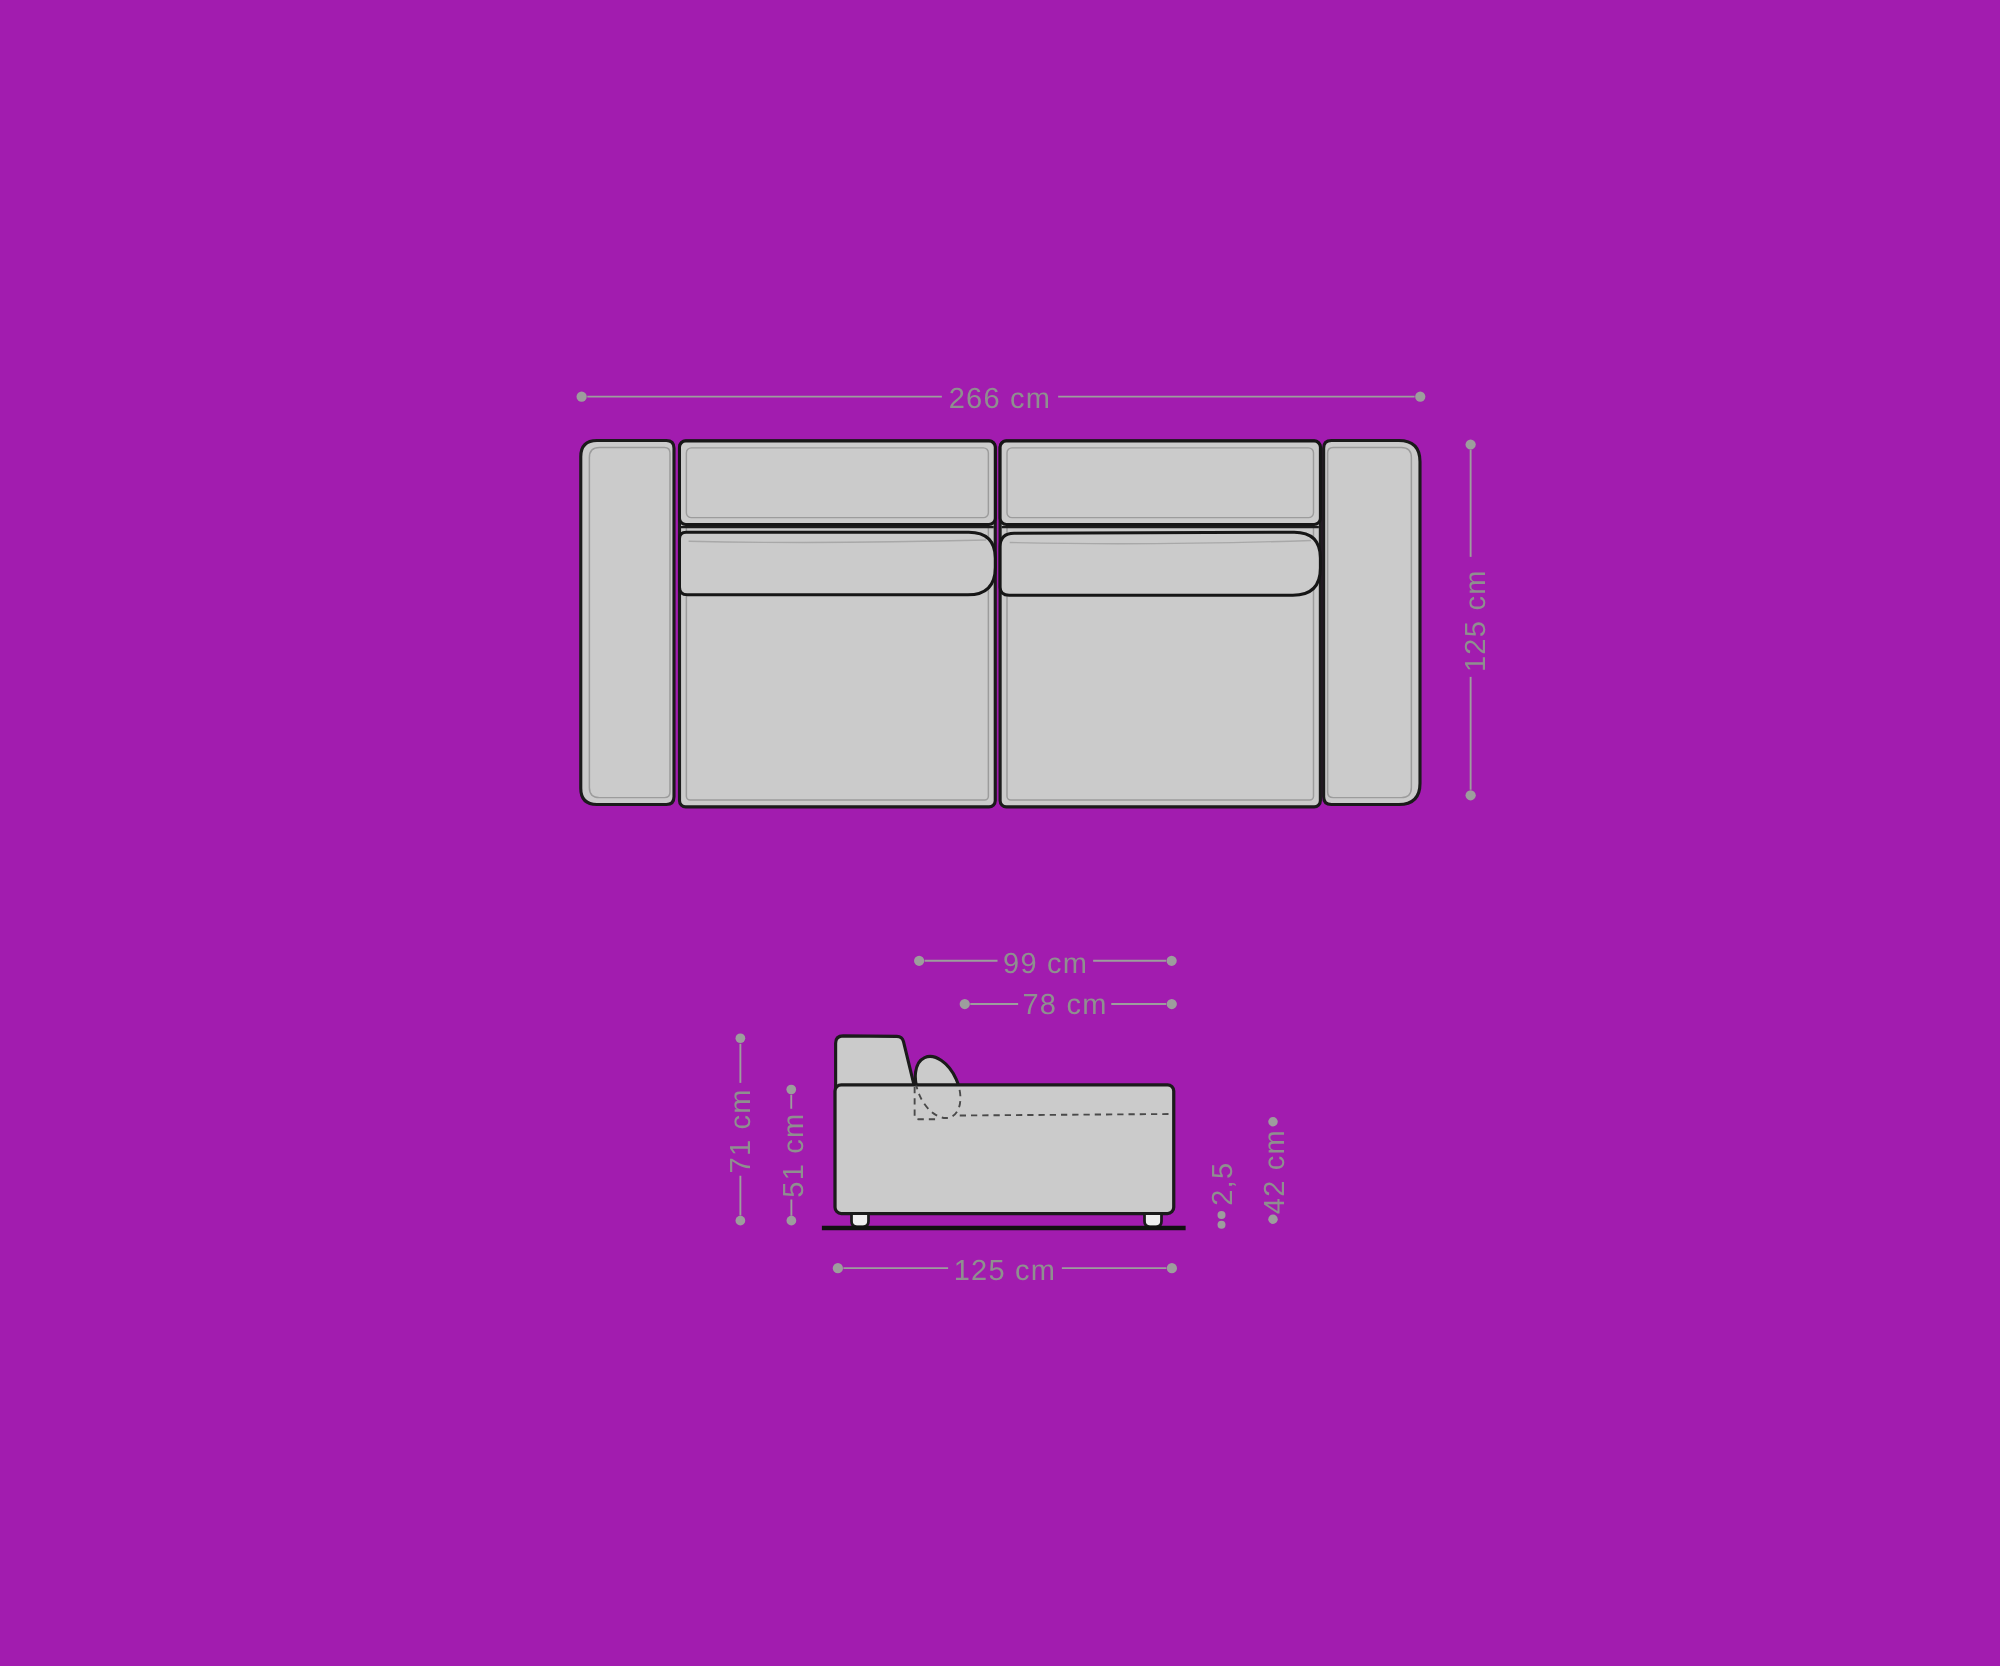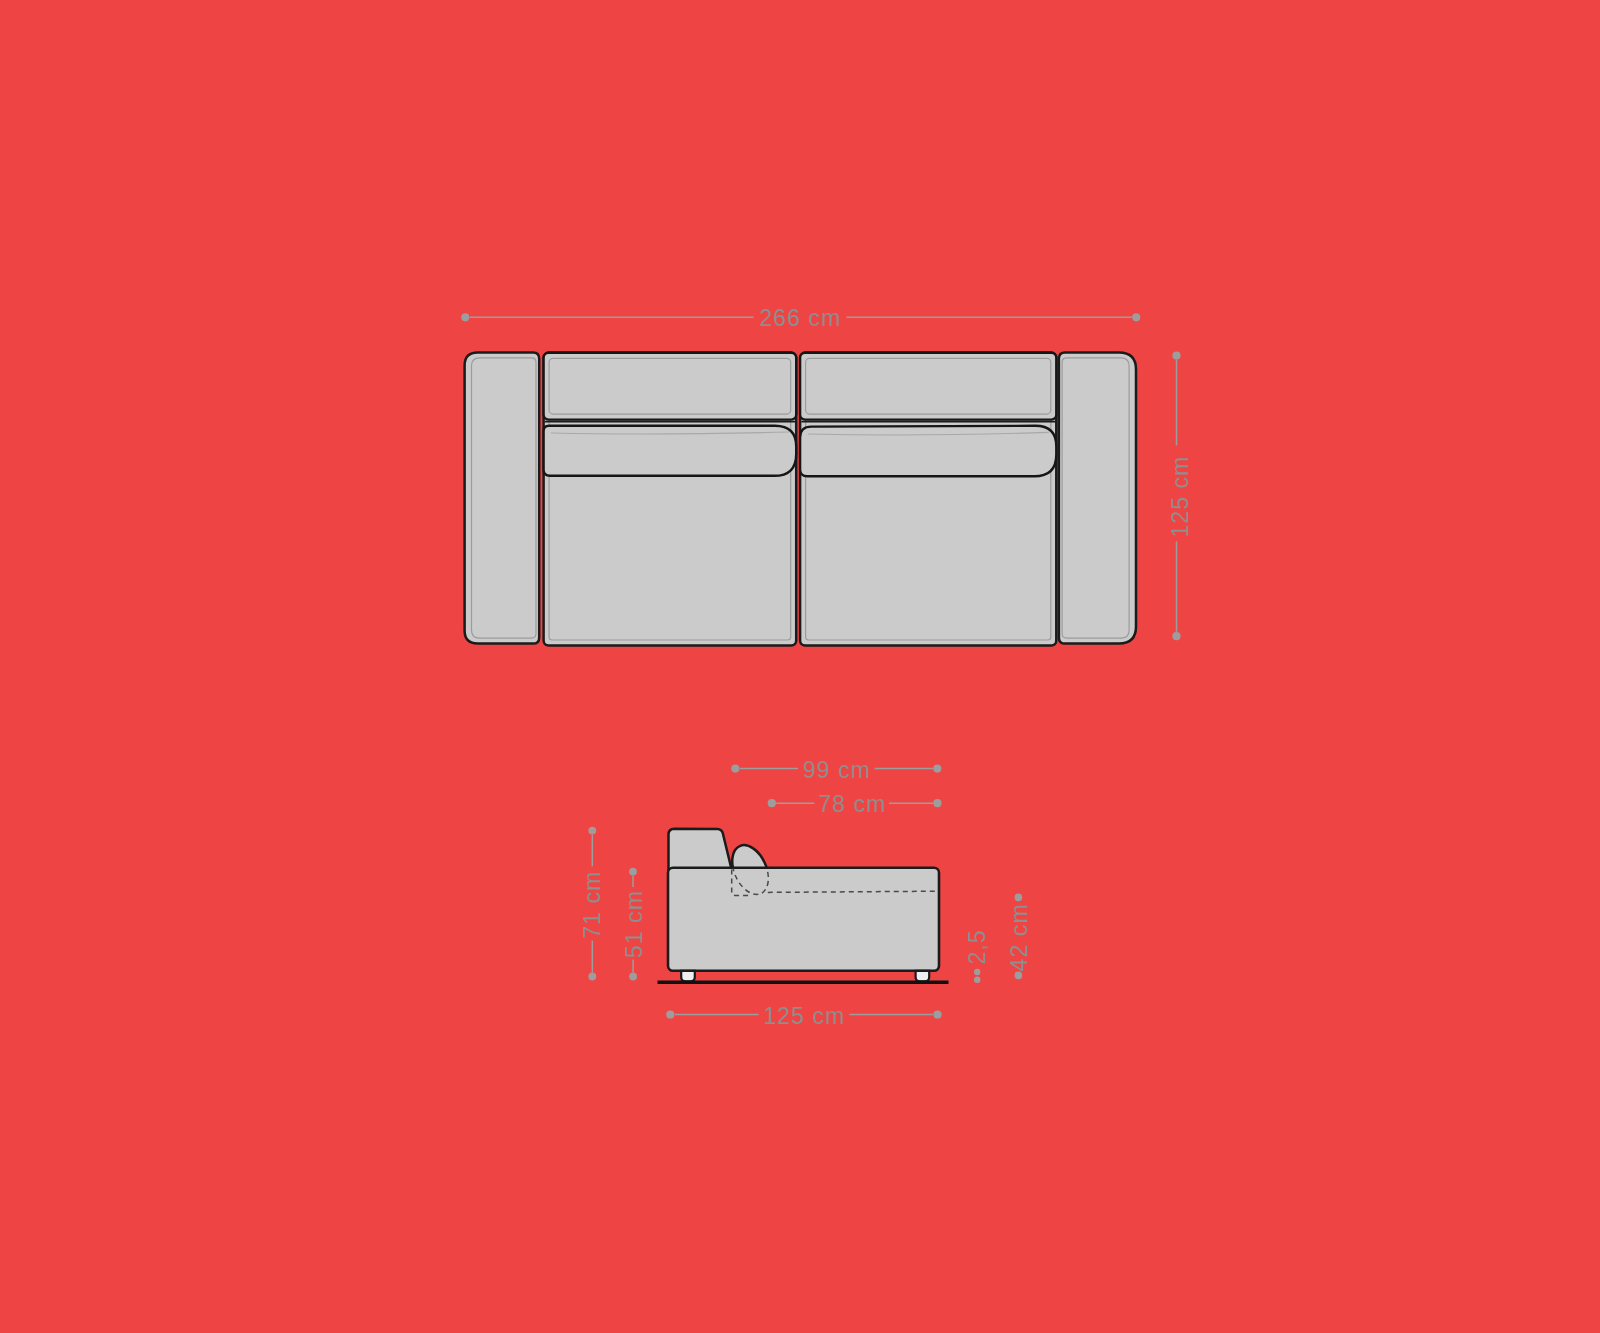--- a/index.html
+++ b/index.html
@@ -1,16 +1,16 @@
 <!DOCTYPE html>
 <html><head>
 <meta charset="utf-8">
 <style>
   html,body{margin:0;padding:0;background:#ffffff;}
-  .stage{position:relative;width:1600px;height:1333px;background:#ef4444;overflow:hidden;}
+  .stage{position:relative;width:1600px;height:1333px;background:#a21caf;overflow:hidden;}
   svg{position:absolute;left:0;top:0;}
   text{font-family:"Liberation Sans",sans-serif;font-size:23.2px;fill:#8f8f8f;letter-spacing:1px;}
 </style>
 </head>
 <body>
 
 <div class="stage">
 <svg width="1600" height="1333" viewBox="0 0 1600 1333">
   <defs>
     <clipPath id="above">

